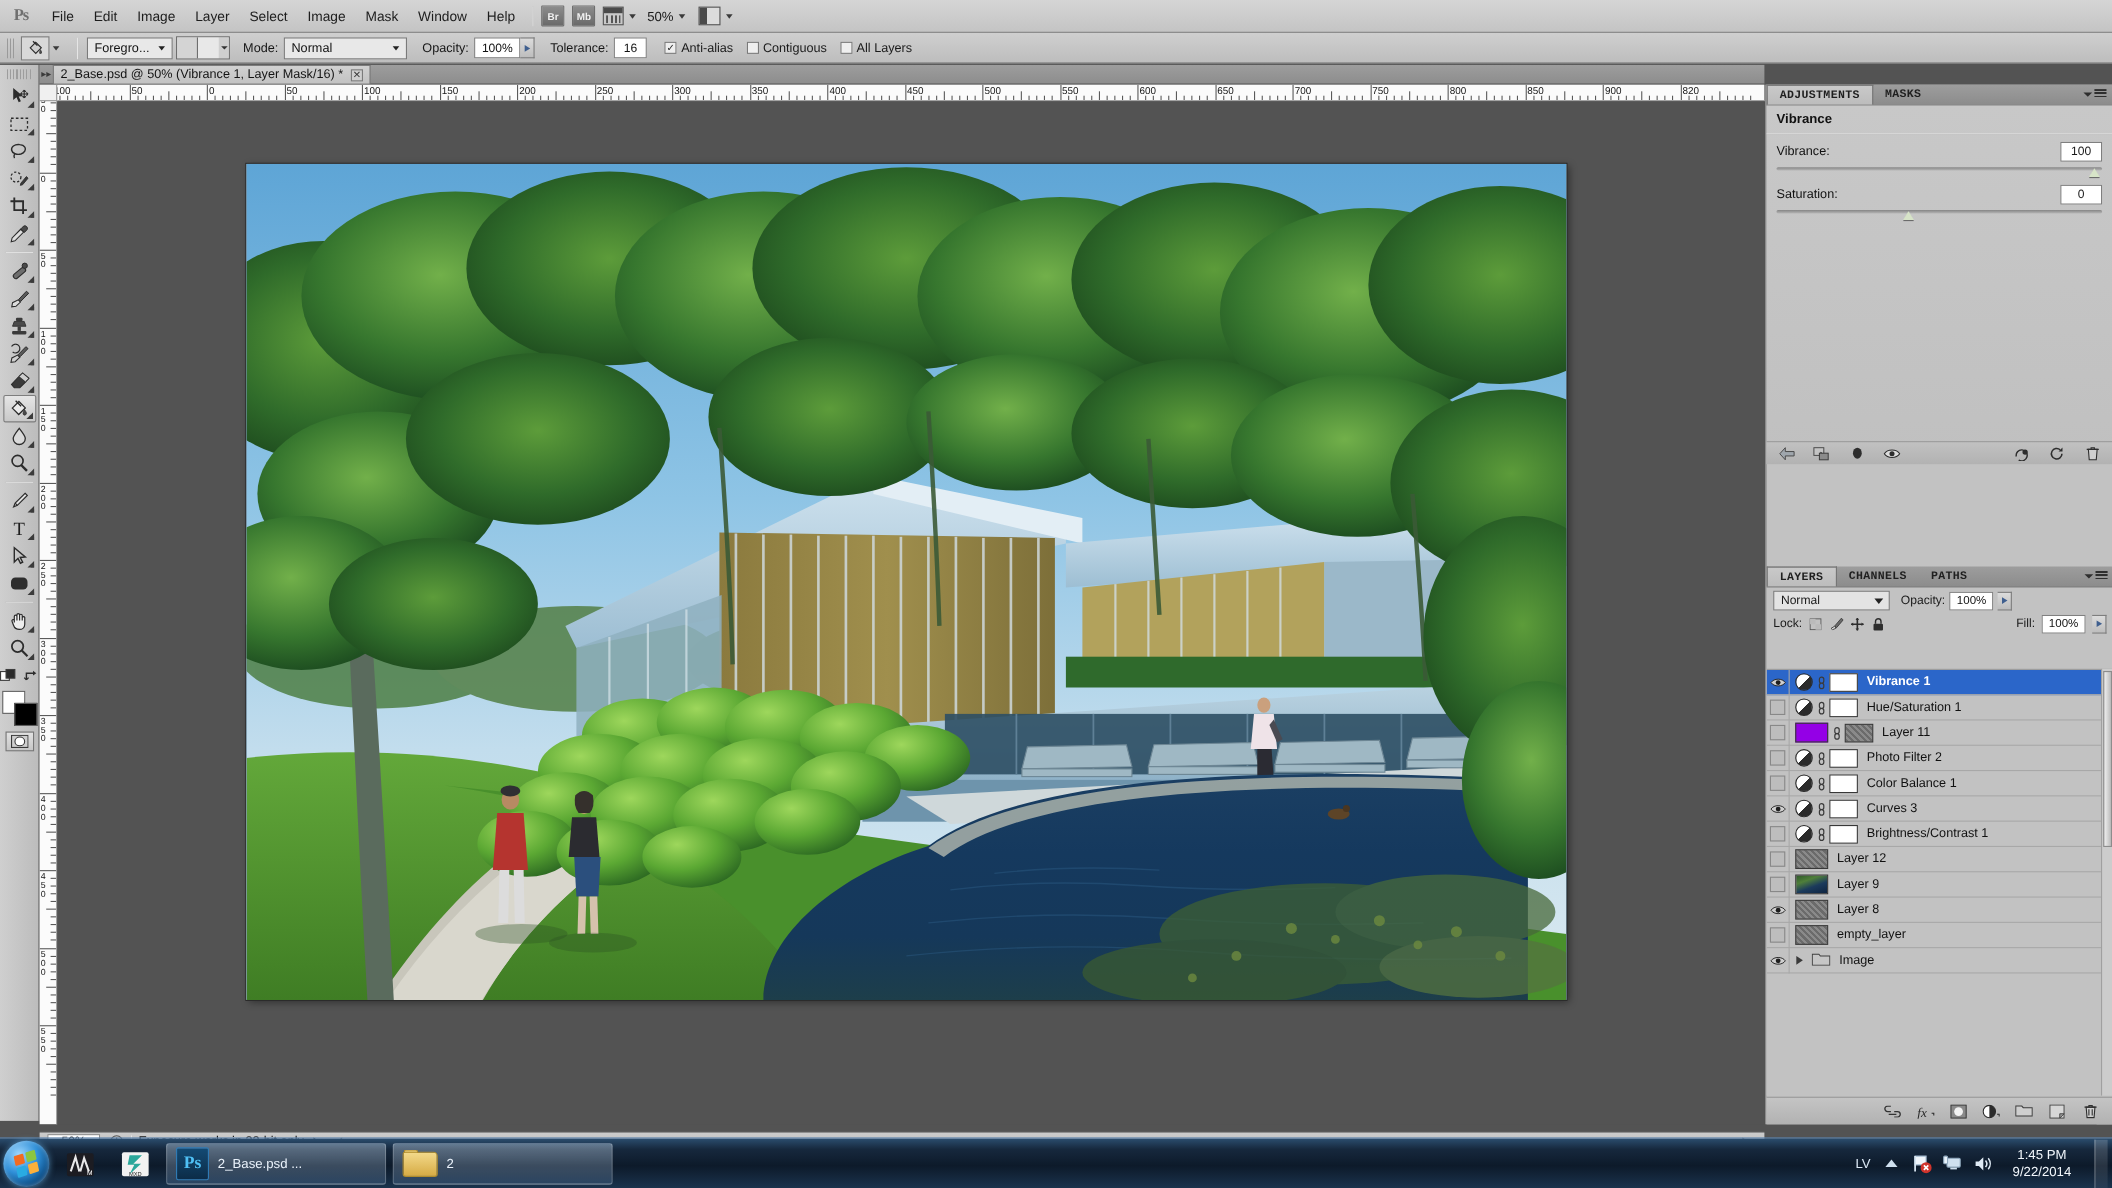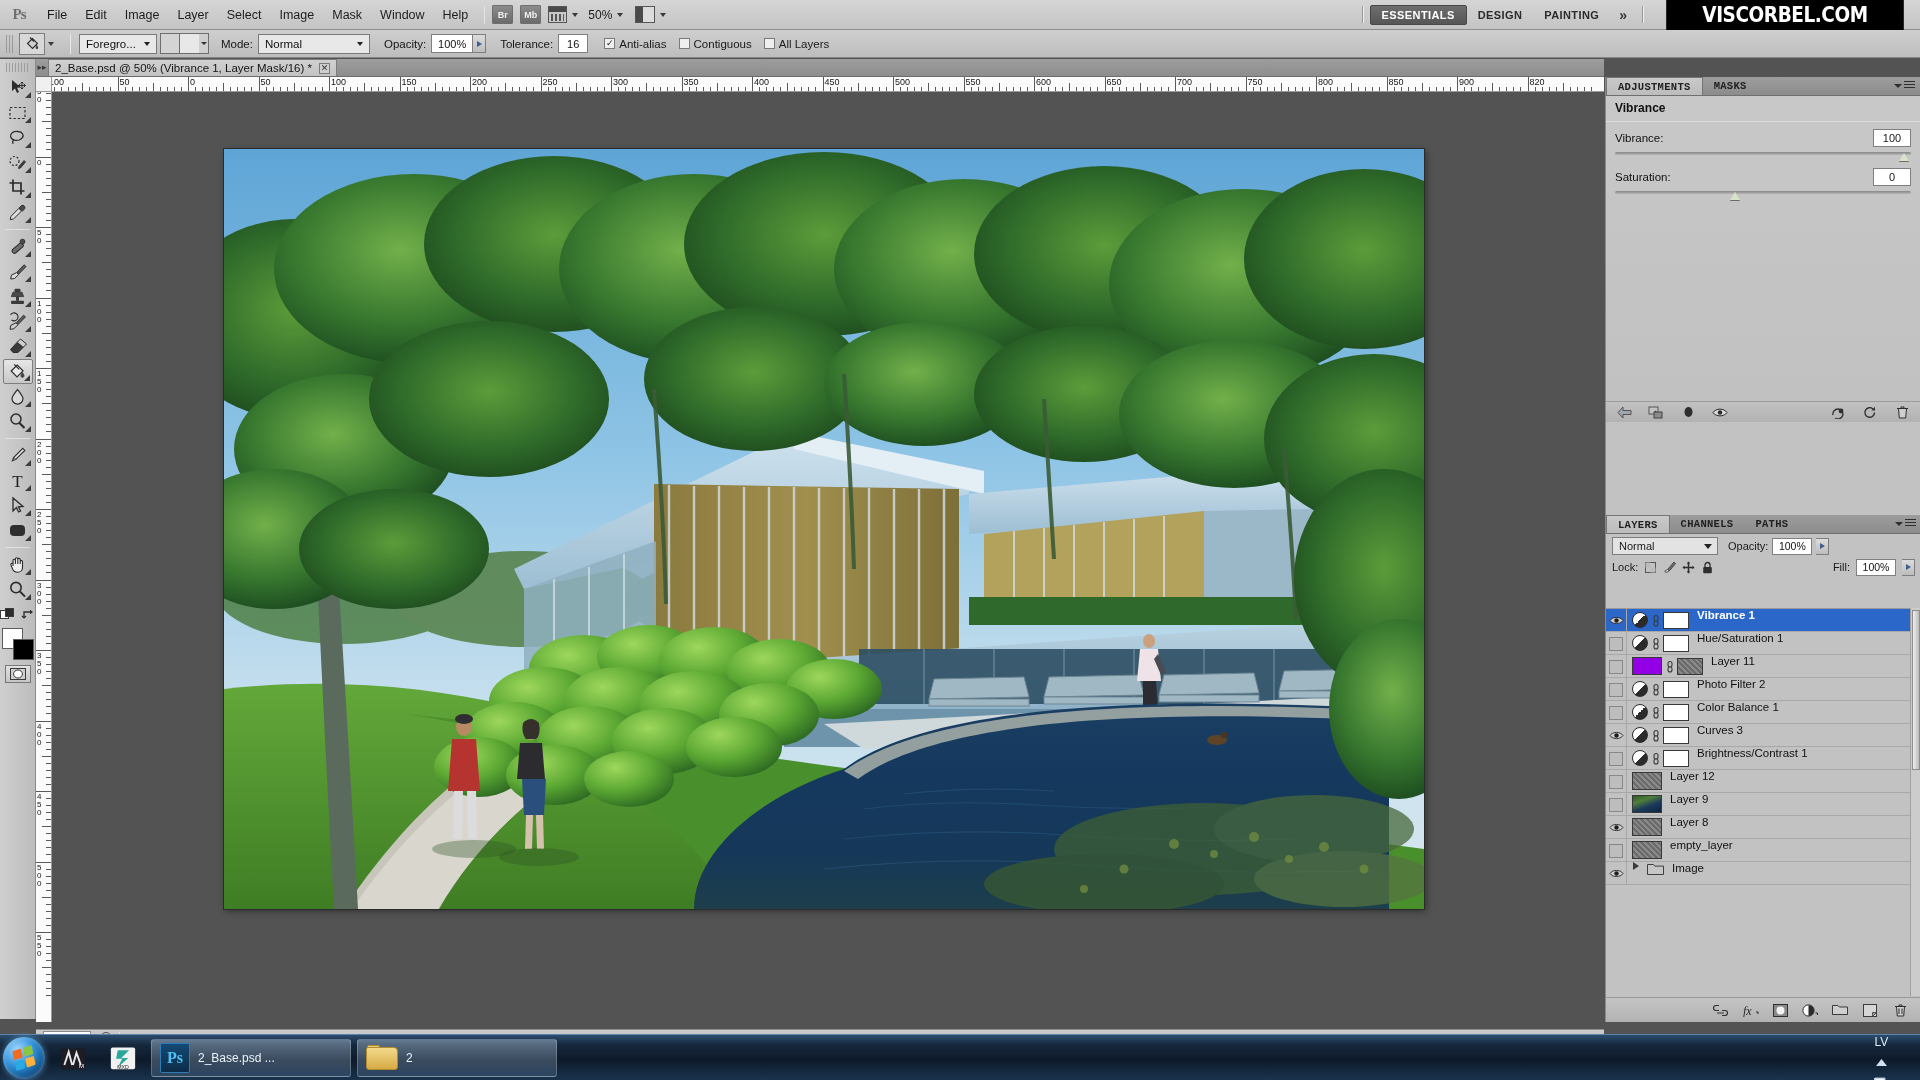--- a/index.html
+++ b/index.html
@@ -251,21 +251,21 @@
   .lp-mode { height:23px; display:flex; align-items:center; padding:3px 6px 2px 6px; gap:4px; }
   .blend-sel { width:106px;height:18px;border:1px solid #7c7c7c;background:#e3e3e3;
      display:flex;align-items:center;padding:0 3px 0 6px;font-size:11px; }
   .blend-sel .cd { width:0;height:0;border-left:4px solid transparent;border-right:4px solid transparent;
      border-top:5px solid #222;margin-left:auto;margin-right:2px; }
   .lock-row { height:20px; display:flex; align-items:center; padding:0 6px; gap:6px; font-size:11px; }
   .lock-ic { width:13px;height:13px; display:flex;align-items:center;justify-content:center; }
   .lp-list { position:absolute; left:0; right:0; top:93px; bottom:26px; overflow:hidden;
              background:#c2c2c2; border-top:1px solid #9a9a9a; }
   .layer-row {
-    display:flex; height:23px;
+    display:flex; align-items:center; height:23px;
     border-bottom:1px solid #a8a8a8; font-size:11.5px; color:#111;
   }
   .layer-row.sel { background:#2b66c9; color:#fff; font-weight:bold; }
   .eye-cell { width:21px; height:23px; display:flex;align-items:center;justify-content:center;
               border-right:1px solid #a8a8a8; }
   .eye-box { width:14px;height:14px;border:1px solid #888; background:#bdbdbd; }
   .lr-thumbs { display:flex; align-items:center; gap:3px; padding-left:5px; }
   .thumb {
     width:26px; height:17px; border:1px solid #383838; background:#fff;
   }
@@ -317,21 +317,21 @@
   .tb-label { color:#eaf2fb; font-size:12px; margin-left:8px; white-space:nowrap; }
   .ps-tile { width:30px;height:30px; background:linear-gradient(#134a73,#0c2c48);
      border:1px solid #2f7bb5; border-radius:2px; color:#4fc0f5;
      font-family:"Liberation Serif", serif; font-weight:bold; font-size:16px;
      display:flex;align-items:center;justify-content:center; }
   .folder-tile { width:32px;height:26px; position:relative; }
   .folder-tile .bk { position:absolute;left:0;top:2px;width:32px;height:23px;
       background:linear-gradient(#f3d98a,#d6ab44); border:1px solid #b08c2c; border-radius:2px 4px 3px 3px; }
   .folder-tile .tabf { position:absolute;left:1px;top:0px;width:13px;height:5px;
       background:#e9cc79;border:1px solid #b08c2c;border-bottom:none;border-radius:2px 2px 0 0; }
-  .tray { margin-left:auto; display:flex; align-items:center; height:46px; padding-right:4px; gap:9px;flex-direction:column; }
+  .tray { margin-left:auto; display:flex; align-items:center; height:46px; padding-right:4px; gap:9px; }
   .tray-txt { color:#dce9f6; font-size:12px; }
   .tray-ic { width:19px;height:19px;display:flex;align-items:center;justify-content:center; }
   .clock { color:#f2f7fc; font-size:12px; line-height:15px; text-align:center; padding:0 8px; }
   .showdesk { width:12px;height:44px;margin-left:4px;
       background:linear-gradient(rgba(255,255,255,0.18),rgba(255,255,255,0.05));
       border-left:1px solid rgba(255,255,255,0.3); }
 </style>
 </head>
 <body>
 
@@ -351,29 +351,20 @@
     <div class="mb-sep"></div>
     <div class="mb-btn">Br</div>
     <div class="mb-btn">Mb</div>
     <div class="mb-icon-box"></div>
     <div class="caret-d"></div>
     <div class="zoom-val">50%</div>
     <div class="caret-d"></div>
     <div class="mb-screen"></div>
     <div class="caret-d"></div>
 
-    <div class="ws-area">
-      <div class="ws-divider"></div>
-      <div class="ws-tab active">ESSENTIALS</div>
-      <div class="ws-tab">DESIGN</div>
-      <div class="ws-tab">PAINTING</div>
-      <div class="ws-more">»</div>
-      <div class="ws-divider"></div>
-      <div class="brand">VISCORBEL.COM</div>
-    </div>
   </div>
 
   <div class="optionsbar">
     <div class="grip"></div>
     <div class="tool-preview">
       <svg width="17" height="17" viewBox="0 0 17 17">
         <path d="M3.5 8.5 L8.5 3.5 L13.5 8.5 L8.5 13.5 Z" fill="#cfcfcf" stroke="#2c2c2c" stroke-width="1.1"></path>
         <path d="M12.6 9.6 c1.6 2.2 2.2 3.2 1.2 4.1 -1 .9 -2.4 .1 -2.2-1.3 .1-1 .6-1.9 1-2.8z" fill="#4a4a4a"></path>
         <path d="M6 2.5 L10 6.5" stroke="#2c2c2c" stroke-width="1.2" fill="none"></path>
       </svg>

